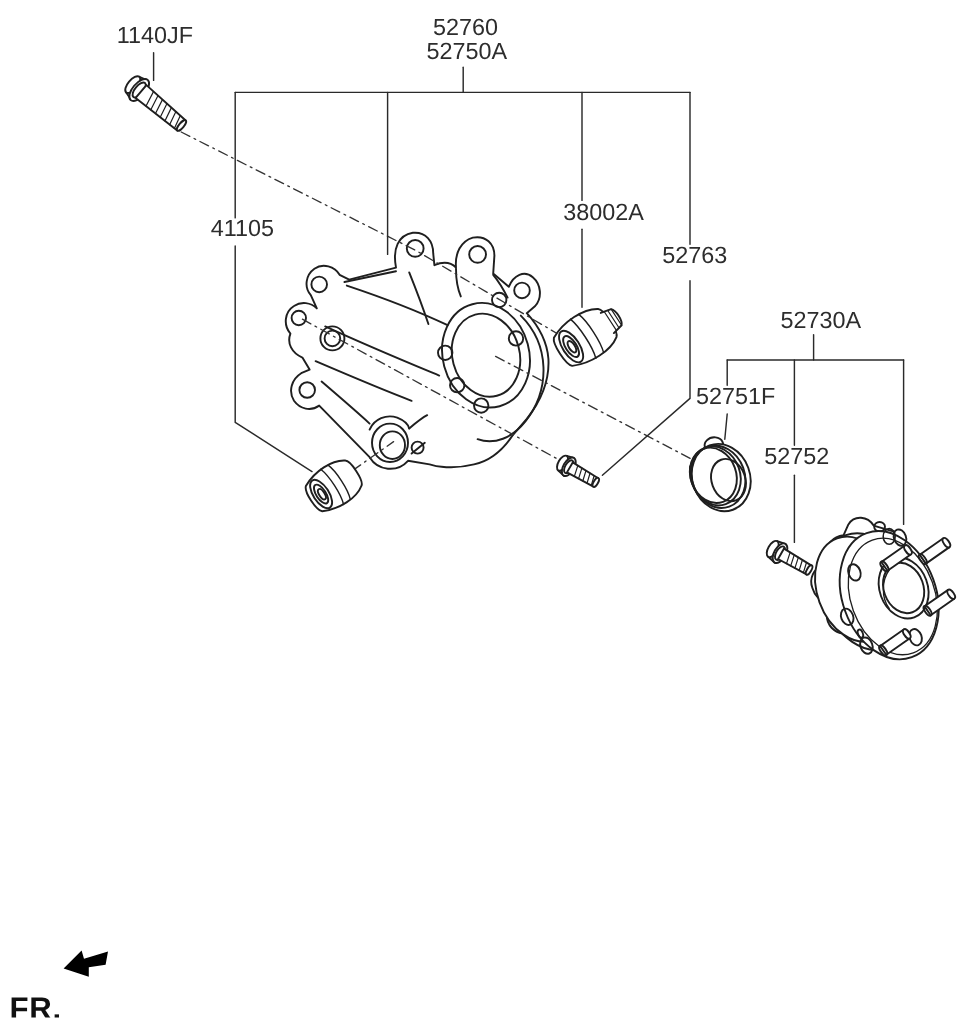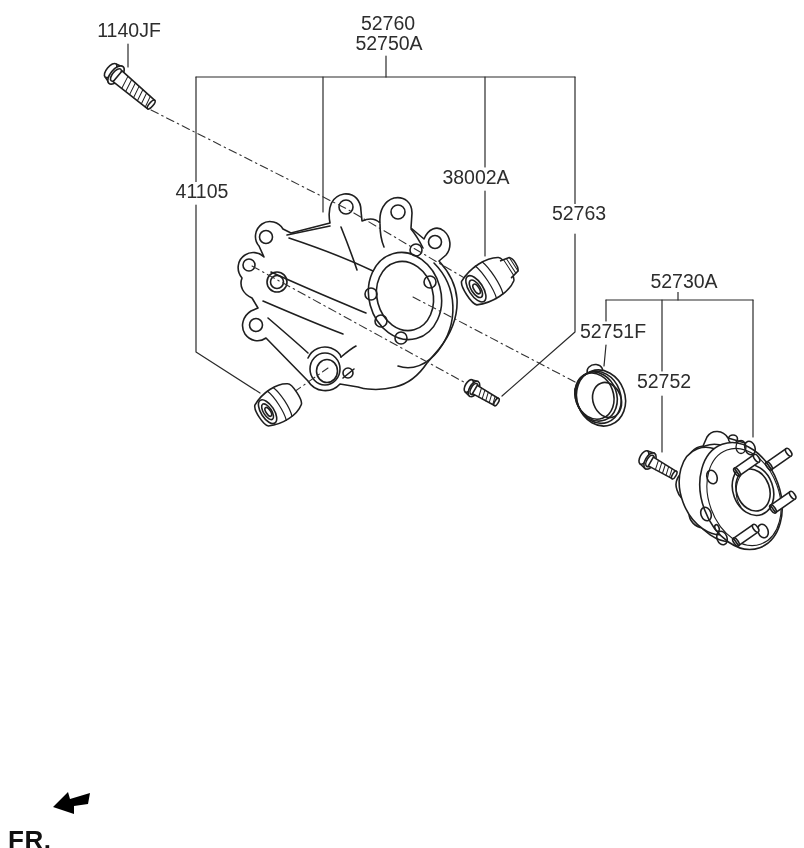--- a/index.html
+++ b/index.html
@@ -213,21 +213,21 @@
     </g>
 
     <polygon points="53,807 68,792 70,799 90,793 88,804 74,806 74,814" fill="#000000" stroke="none"></polygon>
   </g>
 </svg>
 
 <div class="plabel" style="left:129px;top:21px">1140JF</div>
 <div class="plabel" style="left:388px;top:14px">52760</div>
 <div class="plabel" style="left:389px;top:34px">52750A</div>
 <div class="plabel" style="left:202px;top:182px">41105</div>
-<div class="plabel" style="left:476px;top:168px">38002A</div>
+<div class="plabel" style="left:503px;top:168px">38002A</div>
 <div class="plabel" style="left:579px;top:204px">52763</div>
-<div class="plabel" style="left:684px;top:272px">52730A</div>
+<div class="plabel" style="left:684px;top:258px">52730A</div>
 <div class="plabel" style="left:613px;top:322px">52751F</div>
 <div class="plabel" style="left:664px;top:372px">52752</div>
 
 <div class="fr-label">FR.</div>
 
 </div>
 
 </body></html>

